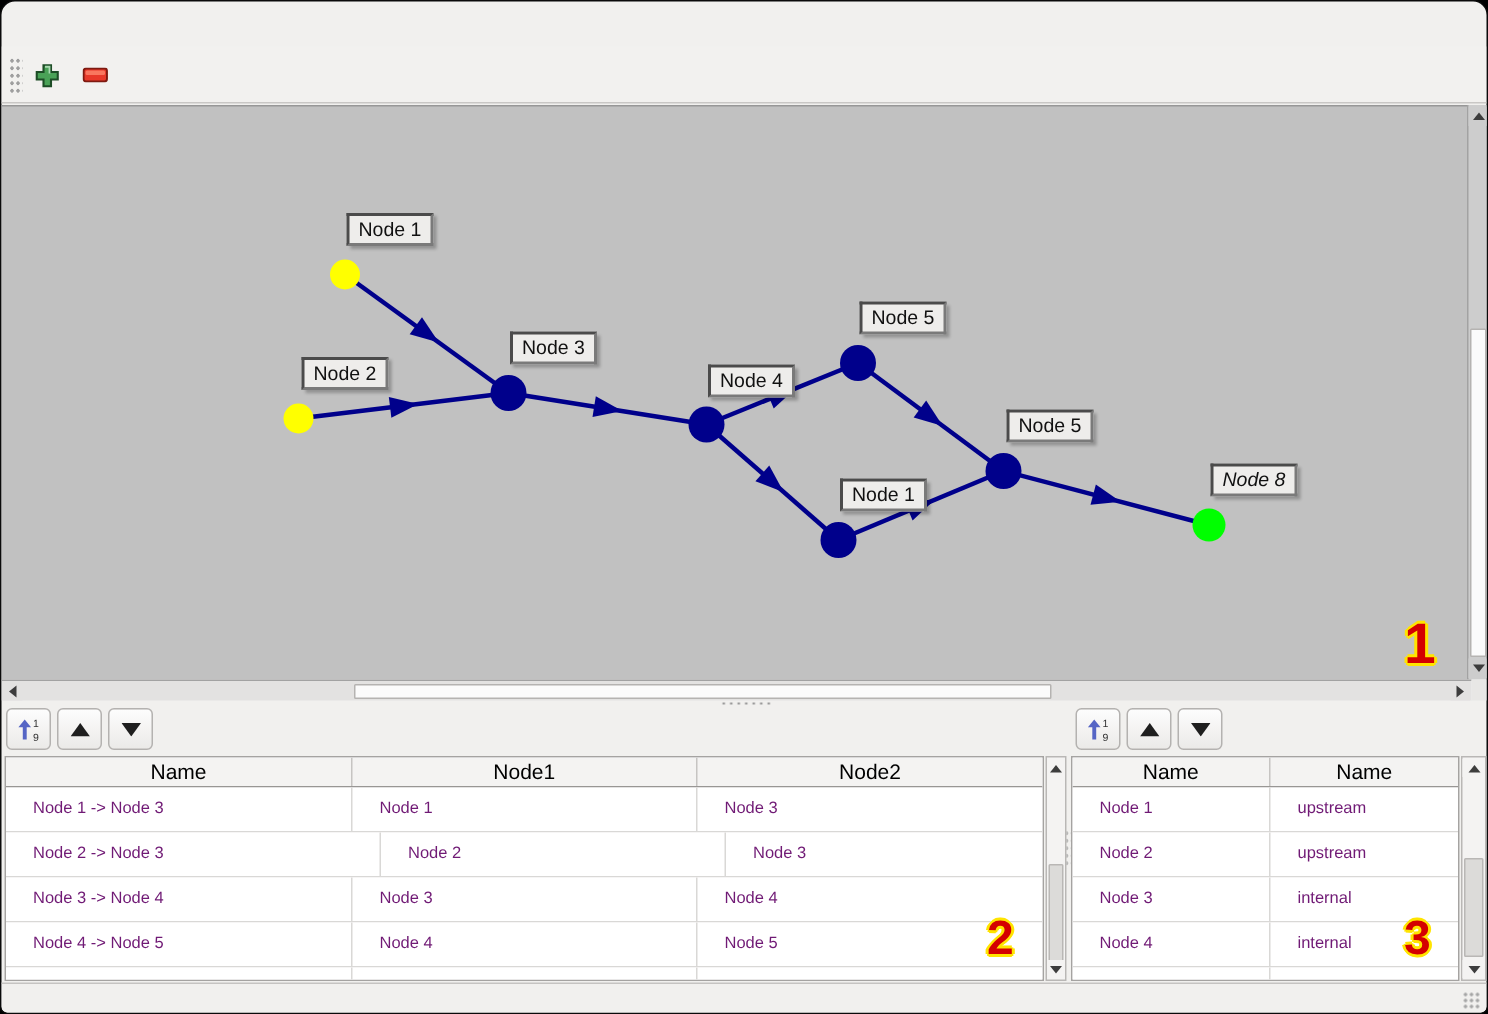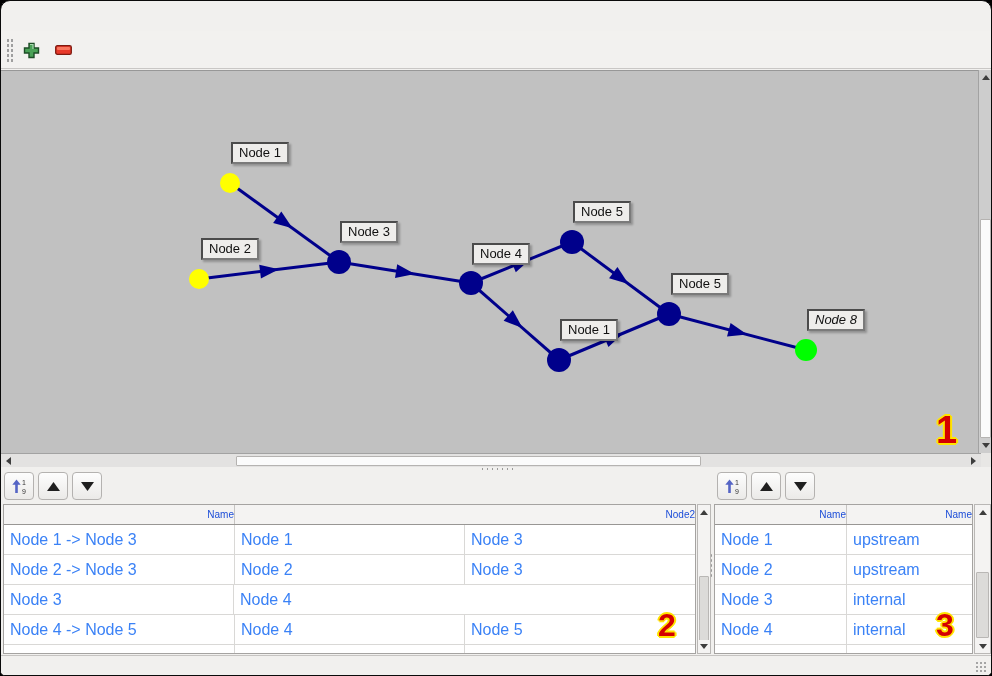--- a/index.html
+++ b/index.html
@@ -81,24 +81,24 @@
   .mini-btn {
     width:30px; height:28px; border:1px solid #b4b2b0; border-radius:4px;
     background:linear-gradient(#fdfdfd, #ebeae8);
     display:flex; align-items:center; justify-content:center; cursor:pointer;
   }
   
   .table { position:absolute; top:503px; background:#ffffff; border:1px solid #a5a3a1; overflow:hidden; }
   .links-table { left:2px; width:693px; height:150px; }
   .nodes-table { left:713px; width:259px; height:150px; }
   .thead { display:flex; height:20px; background:#f4f3f2; border-bottom:1px solid #989694; }
-  .th { font-size:10px; color:#1d4ed8; text-align:right; line-height:19px; border-right:1px solid #c6c4c2; }
+  .th { font-size:14px; color:#000000; text-align:center; line-height:19px; border-right:1px solid #c6c4c2; }
   .th:last-child { border-right:none; }
   .trow { display:flex; height:30px; border-bottom:1px solid #d9d8d6; background:#fff; }
-  .td { font-size:16px; color:#3b82f6; line-height:29px; padding-left:6px; border-right:1px solid #d9d8d6;
+  .td { font-size:11px; color:#701a75; line-height:29px; padding-left:18px; border-right:1px solid #d9d8d6;
         white-space:nowrap; overflow:hidden; }
   .td:last-child { border-right:none; }
   .links-vscroll { left:696px; top:503px; width:14px; height:150px; }
   .nodes-vscroll { left:973px; top:503px; width:17px; height:150px; }
   
   .statusbar { position:absolute; left:0; top:654px; width:100%; height:21px;
     background:#f1f0ee; border-top:1px solid #c5c3c1; }
   .resize-grip { position:absolute; right:4px; bottom:3px; width:12px; height:12px;
     background-image:radial-gradient(#a5a5a5 1px, transparent 1.2px); background-size:4px 4px; }
 </style>
@@ -224,34 +224,36 @@
     <div class="mini-btn">
       <svg width="13" height="9" viewBox="0 0 13 9">
           <polygon points="0,0 13,0 6.5,9" fill="#1f1f1f"></polygon>
         </svg>
     </div>
   </div>
 
   <div class="table links-table" id="links-table">
     <div class="thead" id="links-thead">
         <div class="th" style="width: 231px;">Name</div>
+        <div class="th" style="width: 230px;">Node1</div>
         <div class="th" style="flex: 1 1 0%;">Node2</div>
       </div>
     <div class="tbody" id="links-tbody">
         <div class="trow">
           <div class="td" style="width: 231px;">Node 1 -&gt; Node 3</div>
           <div class="td" style="width: 230px;">Node 1</div>
           <div class="td" style="flex: 1 1 0%;">Node 3</div>
         </div>
         <div class="trow">
-          <div class="td" style="width: 231px;">Node 2 -&gt; Node 3</div>
+          <div class="td" style="width: 250px;">Node 2 -&gt; Node 3</div>
           <div class="td" style="width: 230px;">Node 2</div>
           <div class="td" style="flex: 1 1 0%;">Node 3</div>
         </div>
         <div class="trow">
+          <div class="td" style="width: 231px;">Node 3 -&gt; Node 4</div>
           <div class="td" style="width: 230px;">Node 3</div>
           <div class="td" style="flex: 1 1 0%;">Node 4</div>
         </div>
         <div class="trow">
           <div class="td" style="width: 231px;">Node 4 -&gt; Node 5</div>
           <div class="td" style="width: 230px;">Node 4</div>
           <div class="td" style="flex: 1 1 0%;">Node 5</div>
         </div>
         <div class="trow">
           <div class="td" style="width: 231px;"></div>

